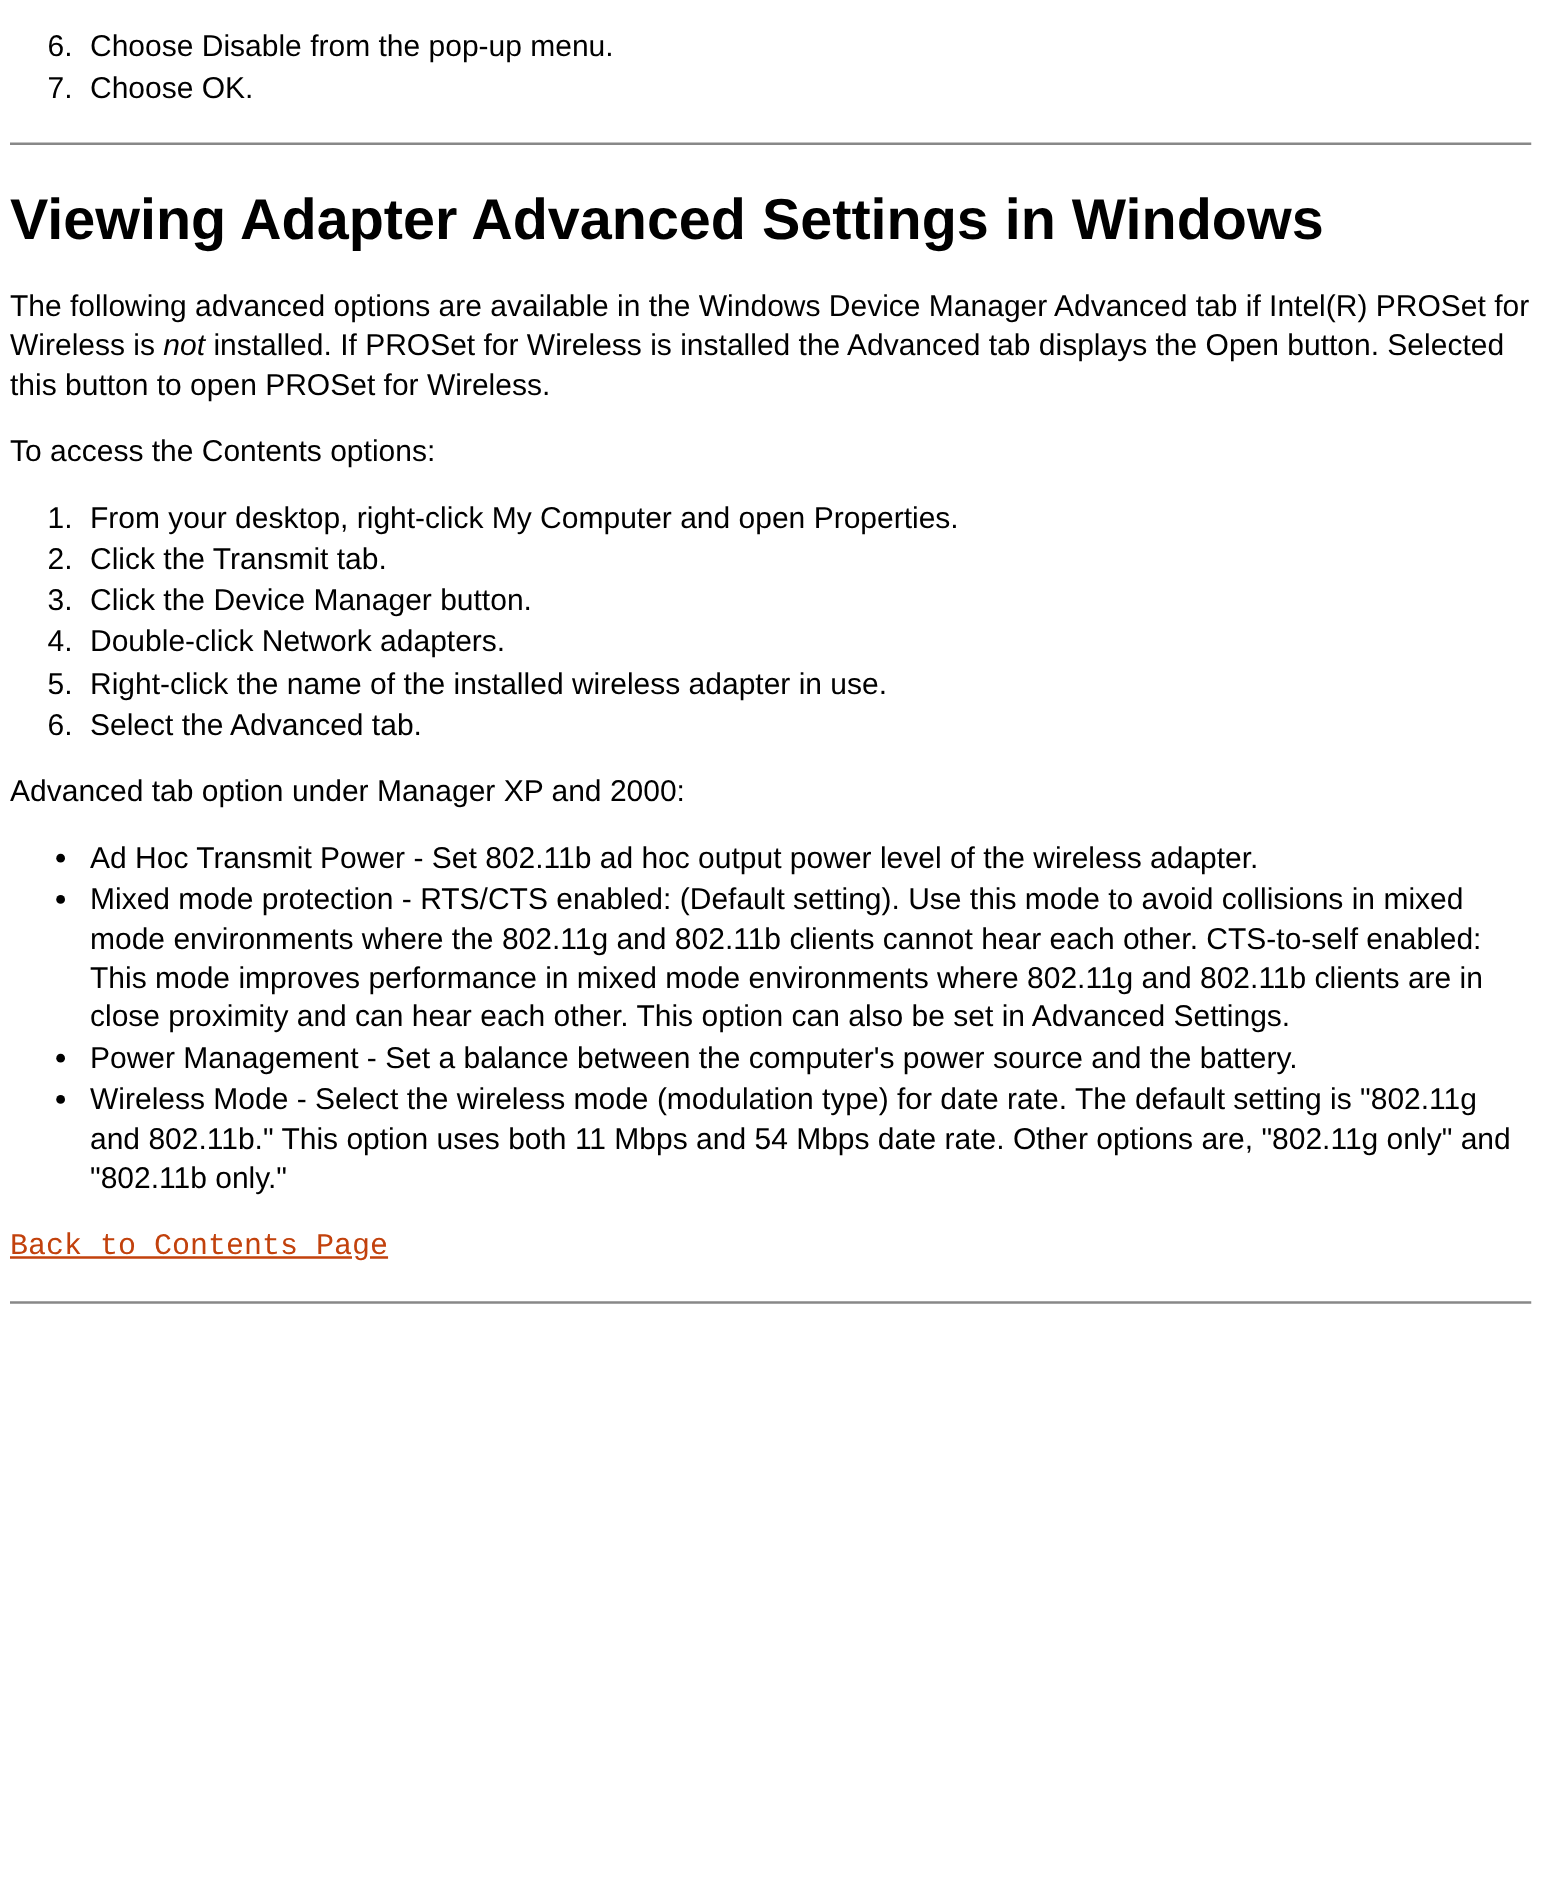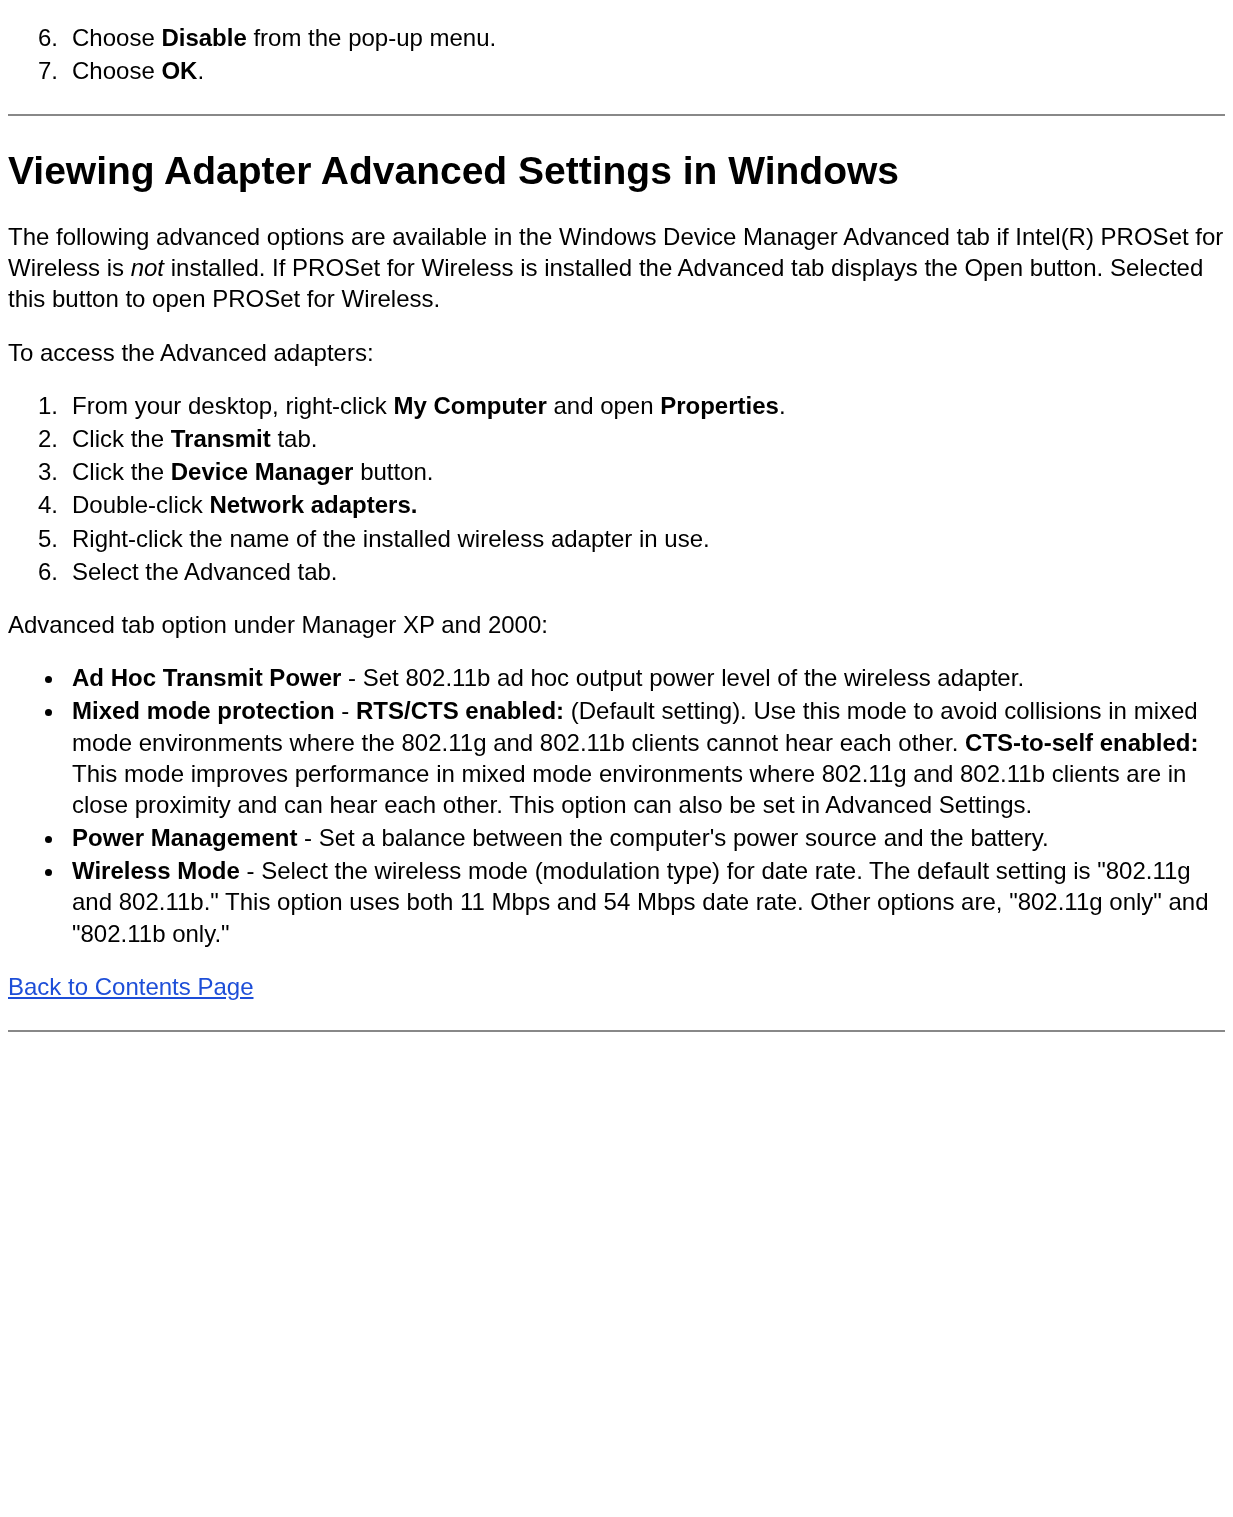--- a/index.html
+++ b/index.html
@@ -5,21 +5,21 @@
     body {
       font-family: Arial, Helvetica, sans-serif;
       font-size: 24px;
       line-height: 1.3;
       margin: 0;
       padding: 0 8px;
       color: #000;
       background: #fff;
     }
     h2 {
-      font-size: 39px;
+      font-size: 46px;
       font-weight: bold;
       margin: 30px 0 24px 0;
     }
     p {
       margin: 22px 0;
     }
     ol, ul {
       margin: 22px 0;
       padding-left: 58px;
     }
@@ -29,25 +29,26 @@
     }
     ul {
       list-style-type: disc;
     }
     hr {
       border: none;
       border-top: 2px solid #888;
       margin: 28px 0;
     }
     a {
-      color: #1d4ed8;
+      color: #c2410c;
       text-decoration: underline;
+      font-family: Liberation Mono, monospace;
     }
     b {
-      font-weight: bold;
+      font-weight: normal;
       margin-top: 36px;
     }
     i {
       font-style: italic;
     }
     ol.start6 {
       counter-reset: item 5;
       list-style: none;
     }
     ol.start6 > li {
@@ -80,21 +81,21 @@
   <li><span>Choose </span><b>Disable</b><span> from the pop-up menu.</span></li>
   <li><span>Choose </span><b>OK</b><span>.</span></li>
 </ol>
 
 <hr>
 
 <h2>Viewing Adapter Advanced Settings in Windows</h2>
 
 <p><span>The following advanced options are available in the Windows Device Manager Advanced tab if Intel(R) PROSet for Wireless is </span><i>not</i><span> installed. If PROSet for Wireless is installed the Advanced tab displays the Open button. Selected this button to open PROSet for Wireless.</span></p>
 
-<p>To access the Advanced adapters:</p>
+<p>To access the Contents options:</p>
 
 <ol class="start1">
   <li><span>From your desktop, right-click </span><b>My Computer</b><span> and open </span><b>Properties</b><span>.</span></li>
   <li><span>Click the </span><b>Transmit</b><span> tab.</span></li>
   <li><span>Click the </span><b>Device Manager</b><span> button.</span></li>
   <li><span>Double-click </span><b>Network adapters.</b></li>
   <li>Right-click the name of the installed wireless adapter in use.</li>
   <li>Select the Advanced tab.</li>
 </ol>
 

